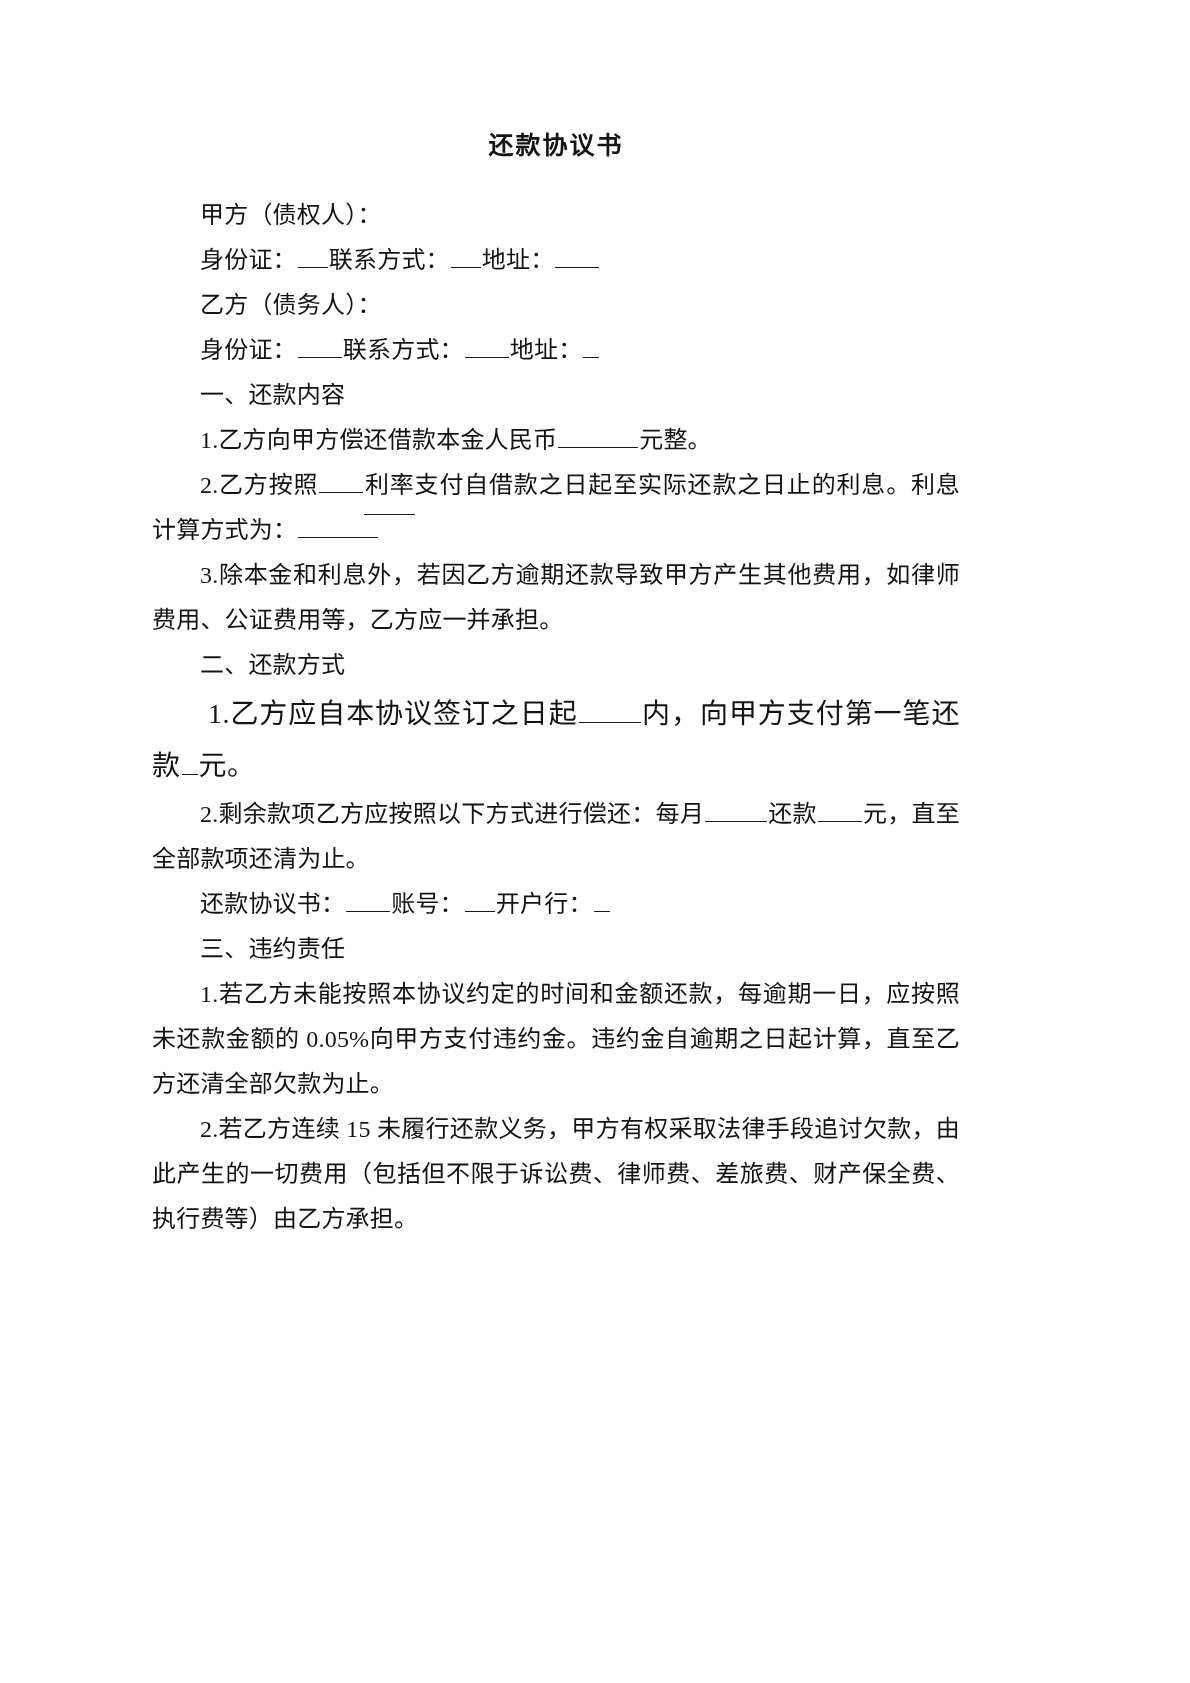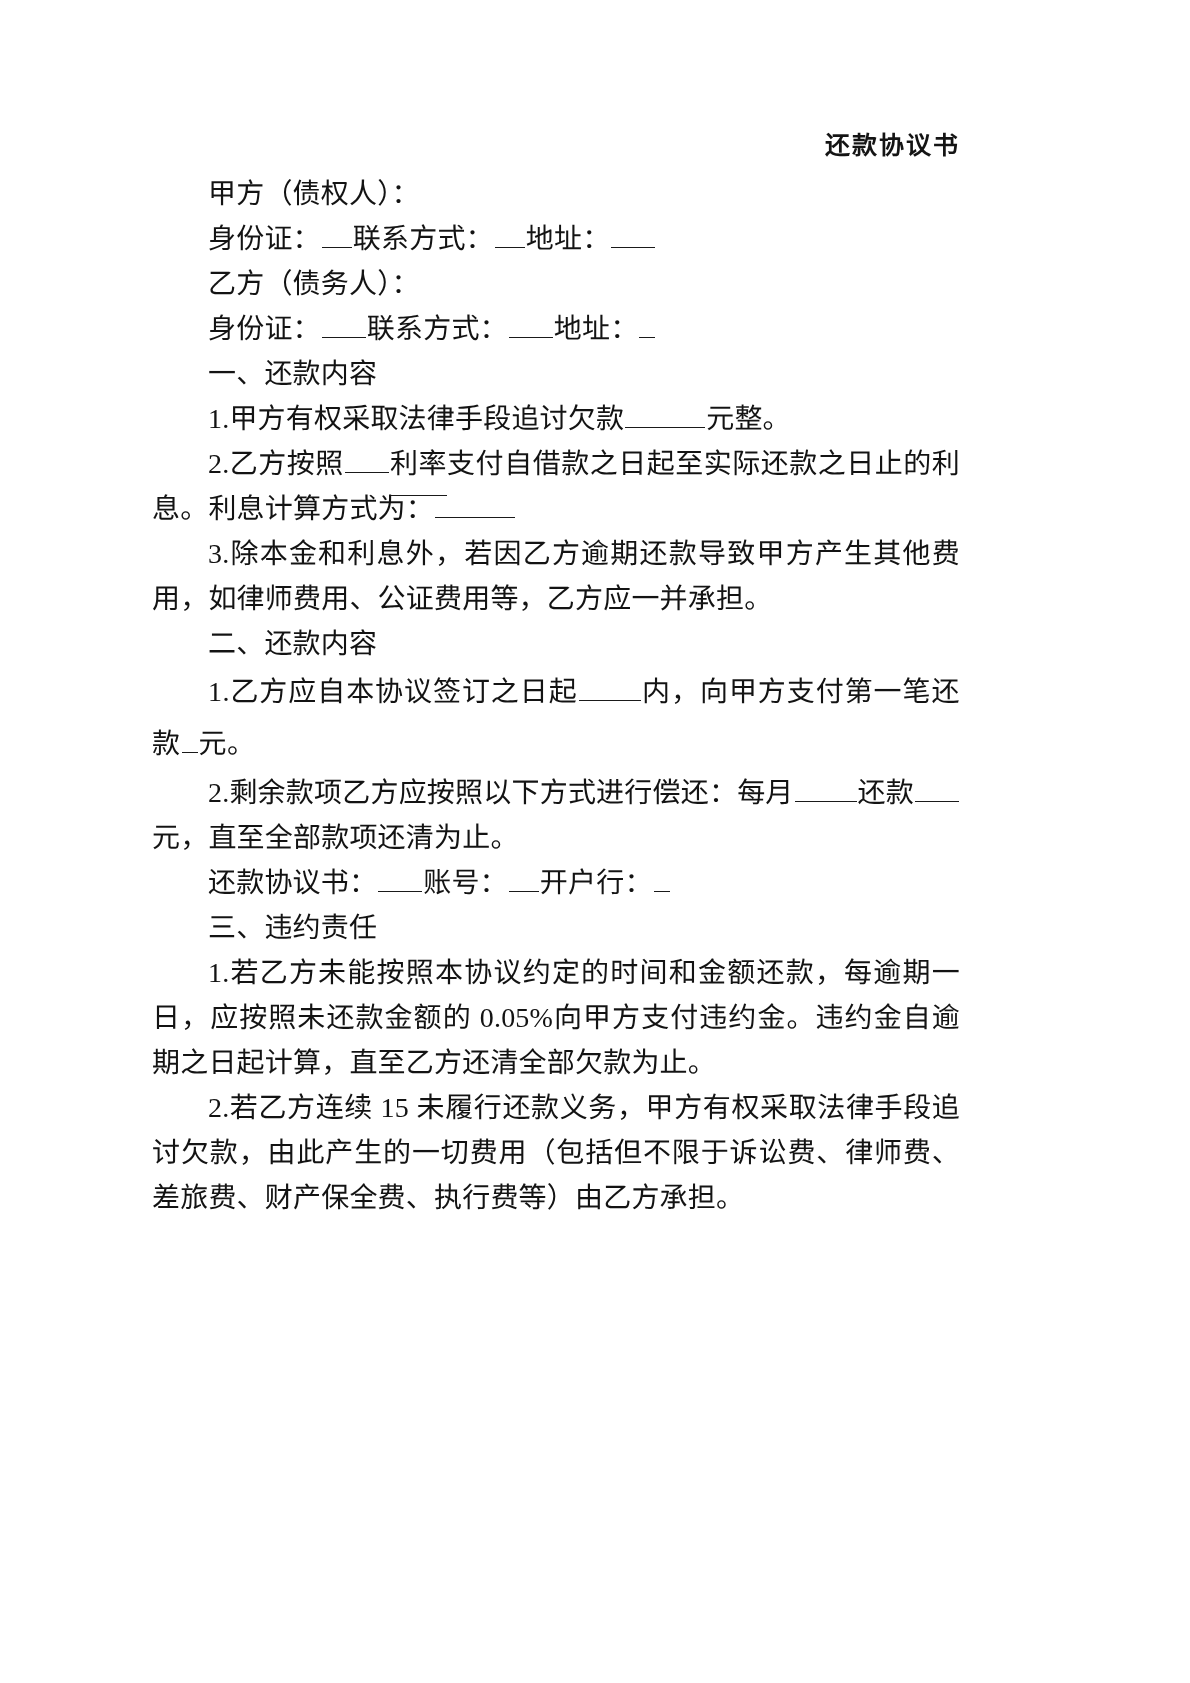--- a/index.html
+++ b/index.html
@@ -19,31 +19,31 @@
     overflow: hidden;
     box-sizing: border-box;
   }
   .doc-body {
     position: absolute;
     left: 152px;
     top: 128px;
     width: 808px;
   }
   .doc-title {
-    text-align: right;
+    text-align: center;
     font-size: 25px;
     font-weight: bold;
     letter-spacing: 2px;
     color: #141414;
-    margin: 0 0 8px 0;
+    margin: 0 0 30px 0;
     line-height: 1.4;
     font-family: "Liberation Serif", "DejaVu Serif", serif;
   }
   .para {
-    font-size: 28px;
+    font-size: 24px;
     line-height: 45px;
     color: #131313;
     margin: 0;
     text-align: justify;
     text-justify: inter-ideograph;
     word-break: break-all;
     letter-spacing: 0.2px;
     font-family: "Liberation Serif", "DejaVu Serif", serif;
   }
   .indent {
@@ -84,27 +84,27 @@
 
     <p class="para indent"><span>身份证：</span><span class="blank b-sm"></span><span>联系方式：</span><span class="blank b-sm"></span><span>地址：</span><span class="blank b-md"></span></p>
 
     <p class="para indent"><span>乙方（债务人）：</span></p>
 
     <p class="para indent"><span>身份证：</span><span class="blank b-md"></span><span>联系方式：</span><span class="blank b-md"></span><span>地址：</span><span class="blank b-xs"></span></p>
 
 
     <p class="para indent">一、还款内容</p>
 
-    <p class="para indent"><span>1.</span><span>甲方有权采取法律手段追讨欠款</span><span class="blank b-xl"></span><span>元整。</span></p>
+    <p class="para indent"><span>1.</span><span>乙方向甲方偿还借款本金人民币</span><span class="blank b-xl"></span><span>元整。</span></p>
 
     <p class="para indent"><span>2.</span><span>乙方按照</span><span class="blank b-md"></span><span class="ul-text">利率</span><span>支付自借款之日起至实际还款之日止的利息。利息计算方式为：</span><span class="blank b-xl"></span></p>
 
     <p class="para indent"><span>3.</span><span>除本金和利息外，若因乙方逾期还款导致甲方产生其他费用，如律师费用、公证费用等，乙方应一并承担。</span></p>
 
-    <p class="para indent">二、还款内容</p>
+    <p class="para indent">二、还款方式</p>
 
     <p class="para indent big"><span>1.</span><span>乙方应自本协议签订之日起</span><span class="blank b-lg"></span><span>内，向甲方支付第一笔还款</span><span class="blank b-xs"></span><span>元。</span></p>
 
     <p class="para indent"><span>2.</span><span>剩余款项乙方应按照以下方式进行偿还：每月</span><span class="blank b-lg"></span><span>还款</span><span class="blank b-md"></span><span>元，直至全部款项还清为止。</span></p>
 
 
     <p class="para indent"><span>还款协议书：</span><span class="blank b-md"></span><span>账号：</span><span class="blank b-sm"></span><span>开户行：</span><span class="blank b-xs"></span></p>
 
     <p class="para indent">三、违约责任</p>
 

